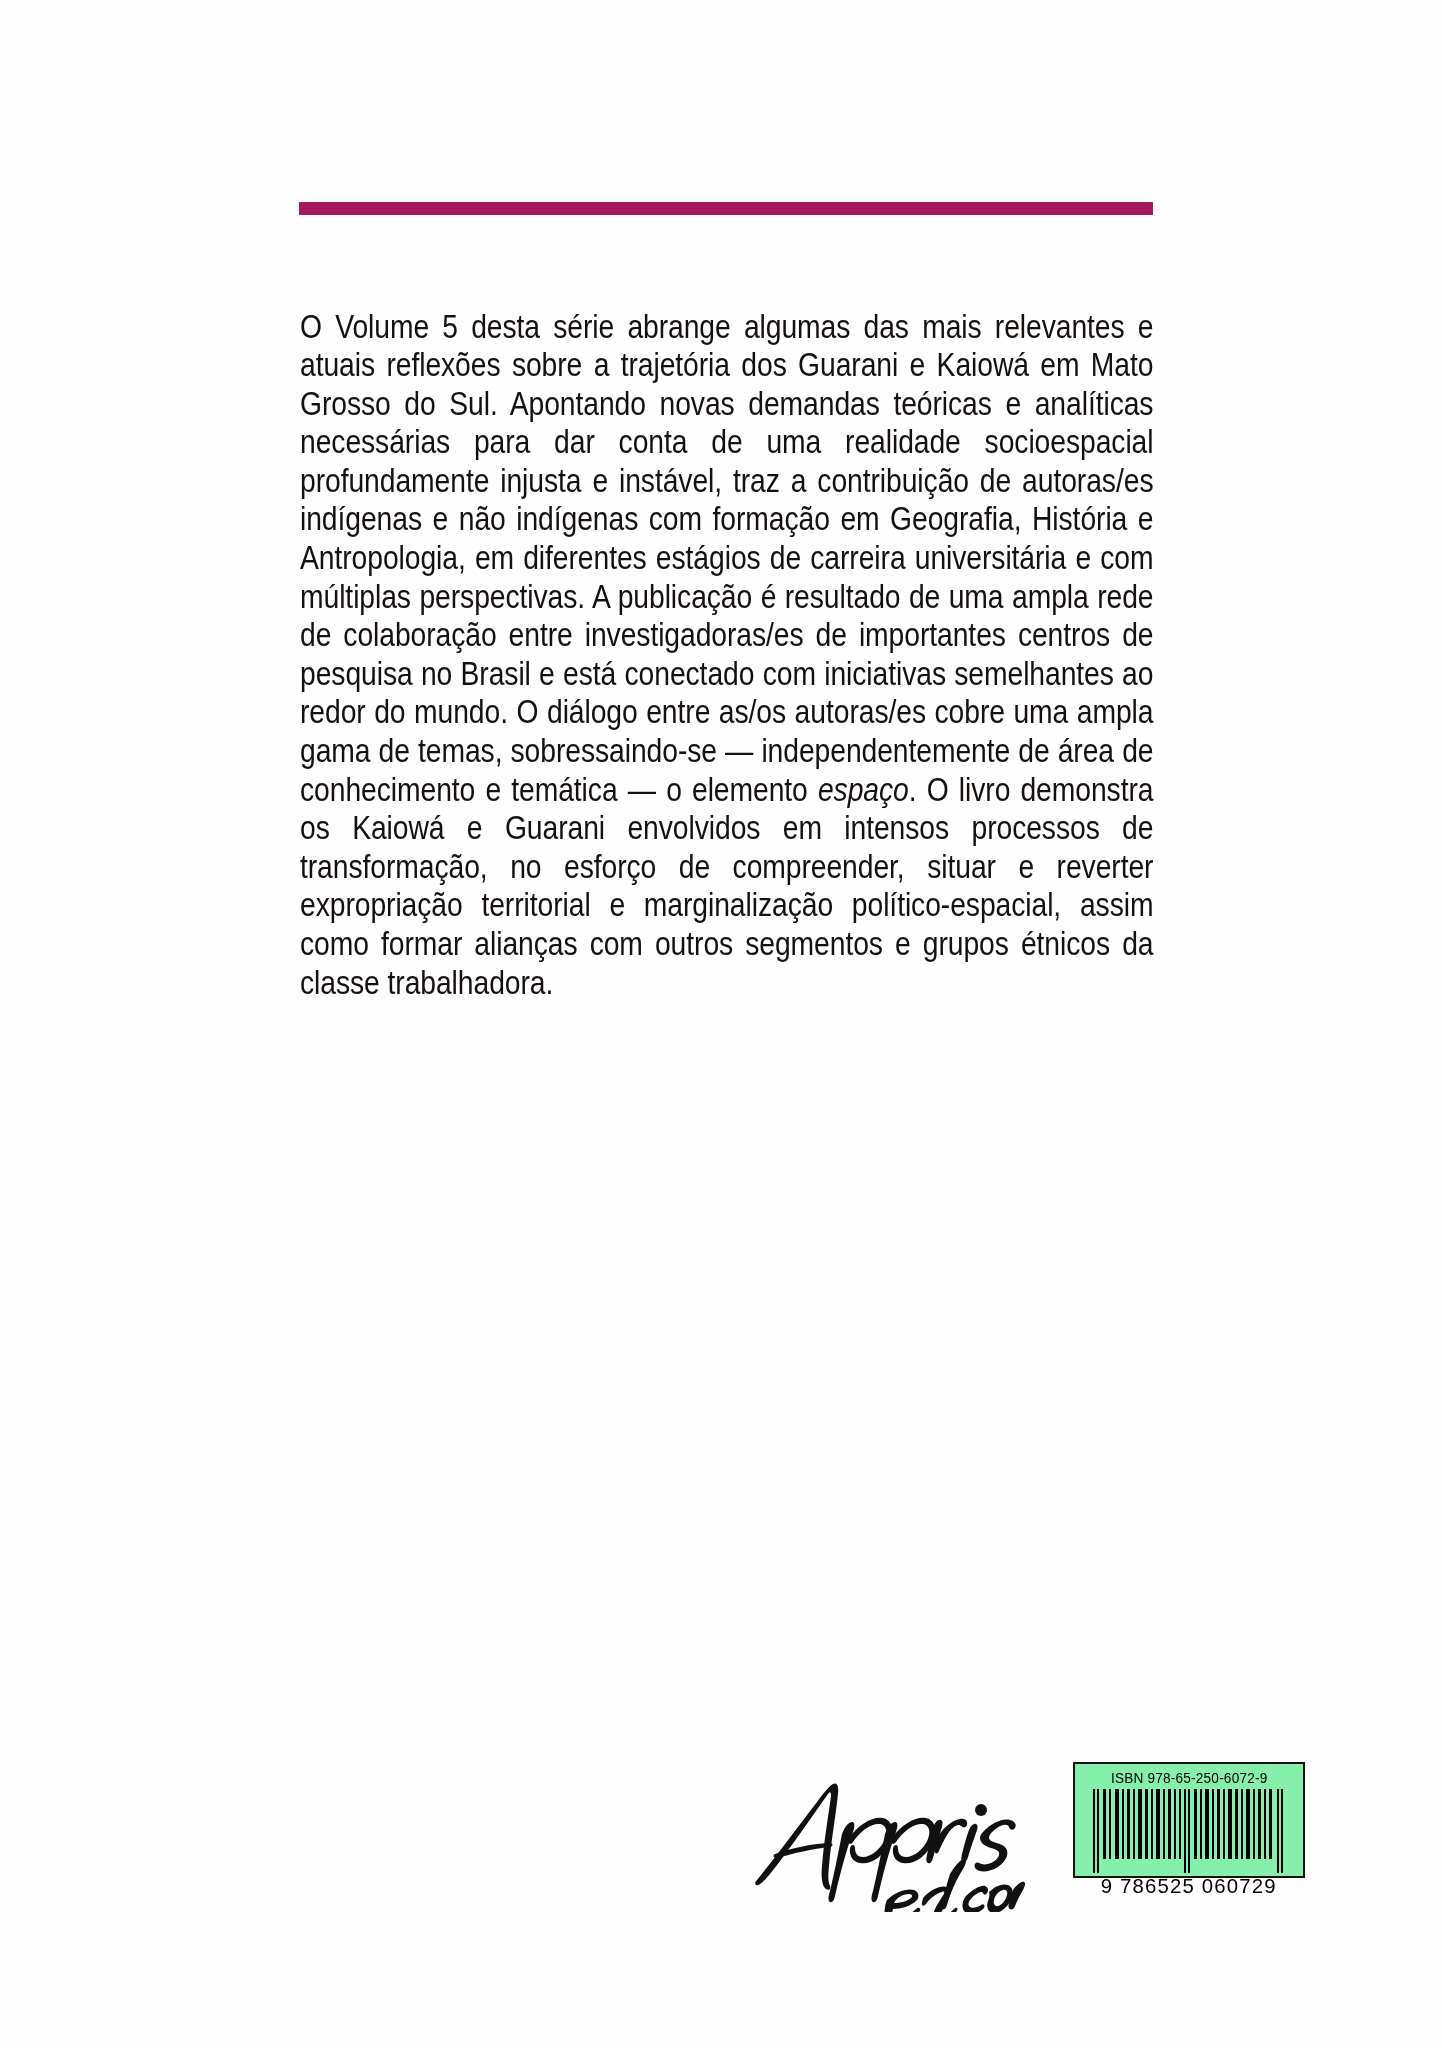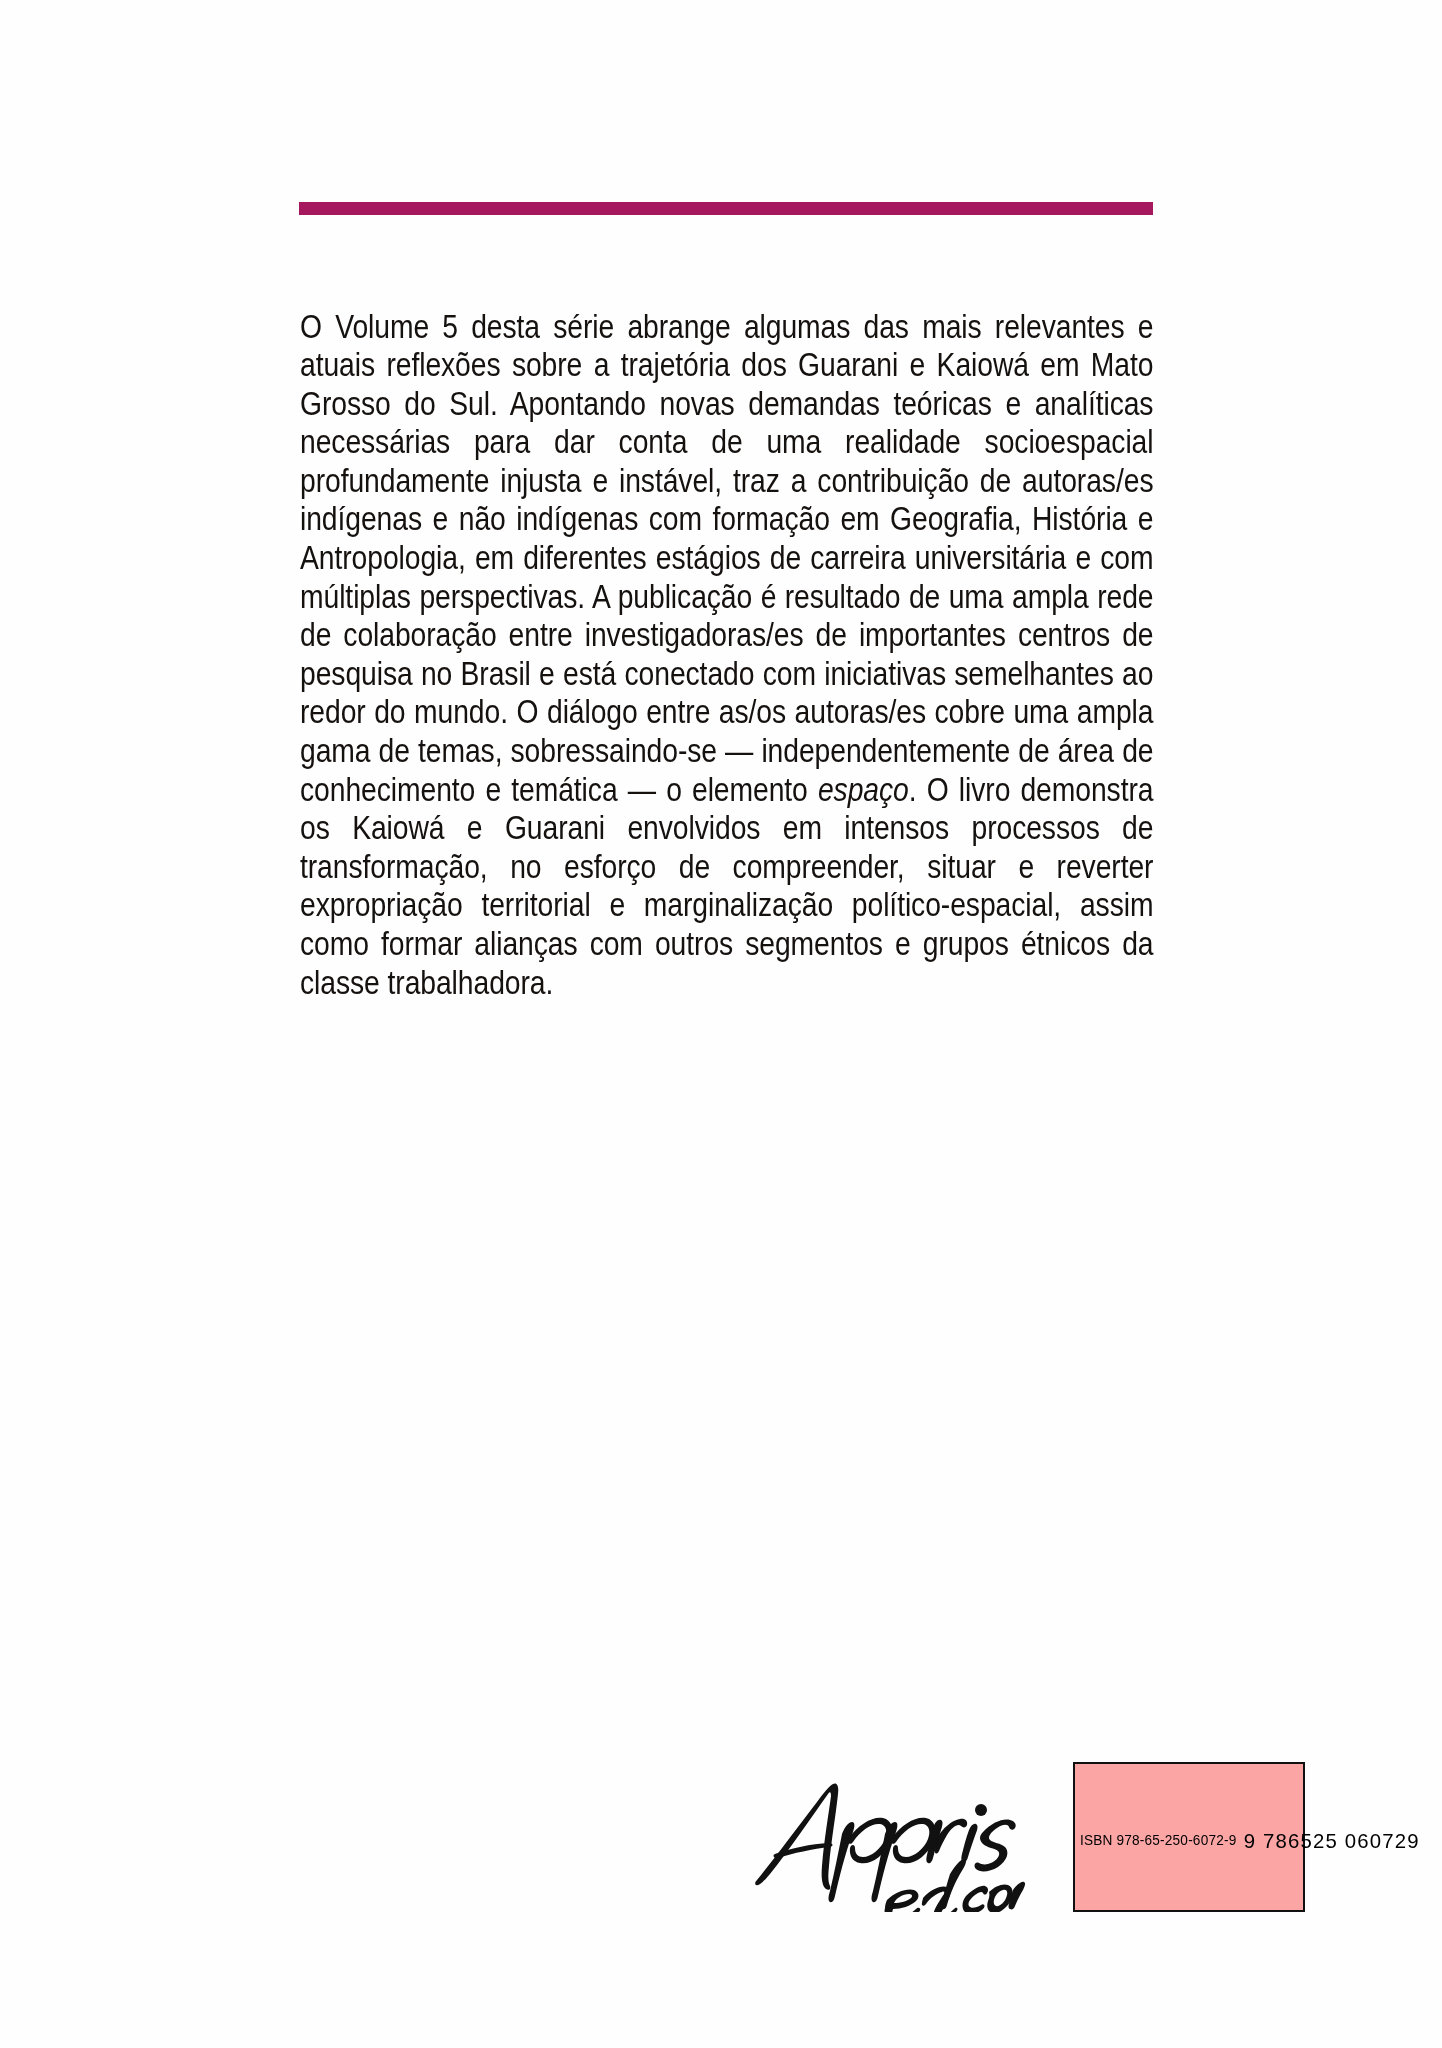--- a/index.html
+++ b/index.html
@@ -63,26 +63,26 @@
     height: 150px;
   }
   .logo svg { display: block; width: 100%; height: 100%; }
 
   
   .barcode-box {
     position: absolute;
     left: 1073px;
     top: 1762px;
     width: 232px;
-    height: 150px;
+    height: 116px;
     border: 2px solid #111111;
-    background: #fca5a5;
+    background: #86efac;
     box-sizing: border-box;
     display: flex;
-    flex-direction: row;
+    flex-direction: column;
     align-items: center;
     padding-top: 6px;
   }
   .isbn-text {
     font-family: "Liberation Sans Narrow", "Liberation Sans", sans-serif;
     font-size: 14.5px;
     color: #000000;
     letter-spacing: 0.2px;
     white-space: nowrap;
     transform: scaleX(0.94);

